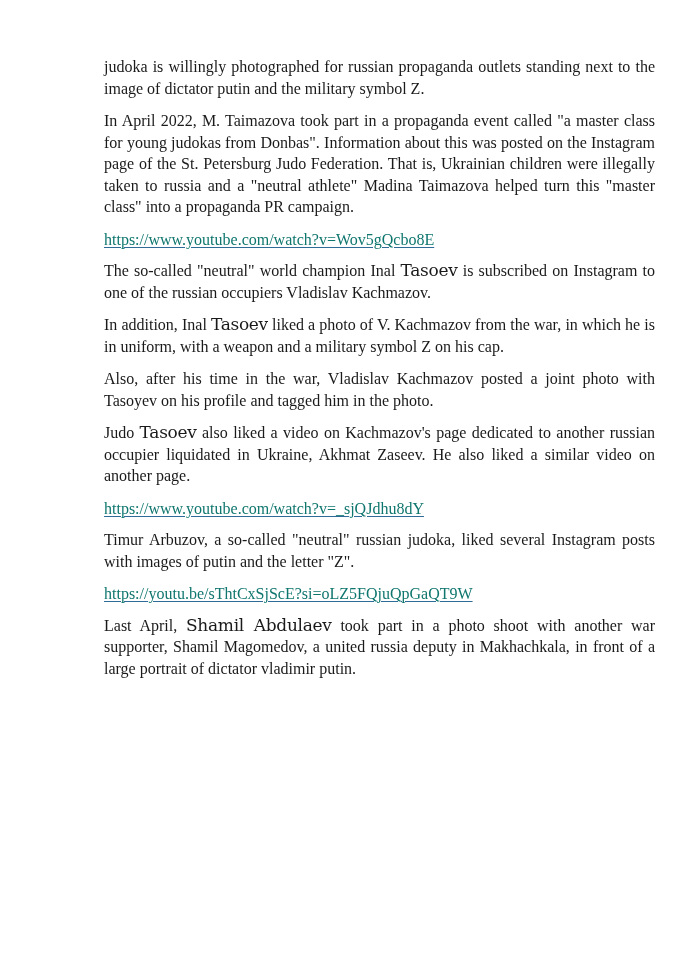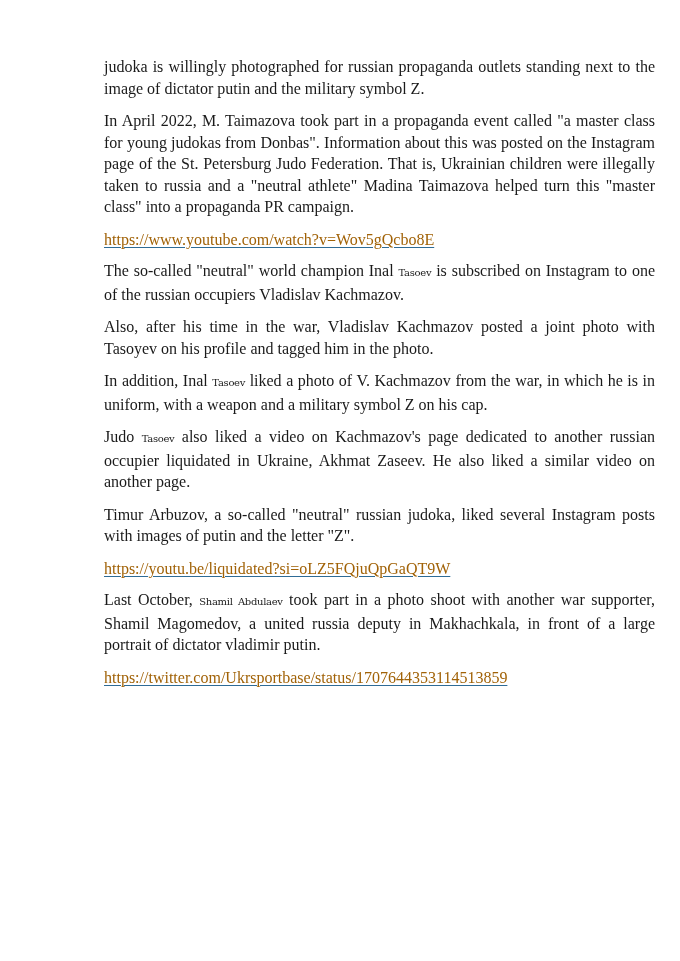--- a/index.html
+++ b/index.html
@@ -22,35 +22,35 @@
       font-size: 16px;
       line-height: 21.5px;
       color: #1a1a1a;
       text-align: justify;
       margin-left: 23px;
     }
     .para {
       margin: 0 0 11px 0;
     }
     .link {
-      color: #a16207;
+      color: #0f766e;
       text-decoration: underline;
       text-decoration-color: #2e6b96;
       text-decoration-thickness: 1px;
       text-underline-offset: 2px;
       cursor: pointer;
       text-align: left;
     }
     .link-para {
       margin: 0 0 10px 0;
       text-align: left;
     }
     .name {
       font-family: "DejaVu Serif", "Liberation Serif", serif;
-      font-size: 10px;
+      font-size: 17px;
       letter-spacing: -0.3px;
     }
   </style>
 </head>
 <body>
 
 <div class="page">
 
   <p class="para">
     <span>judoka is willingly photographed for russian propaganda outlets standing next to the image of dictator putin and the military symbol Z.</span>
@@ -63,43 +63,43 @@
 
   <p class="link-para">
     <a class="link">https://www.youtube.com/watch?v=Wov5gQcbo8E</a>
   </p>
 
   <p class="para">
     <span>The so-called "neutral" world champion Inal </span><span class="name">Tasoev</span><span> is subscribed on Instagram to one of the russian occupiers  Vladislav Kachmazov.</span>
   </p>
 
   <p class="para">
-    <span>Also, after his time in the war, Vladislav Kachmazov posted a joint photo with Tasoyev on his profile and tagged him in the photo.</span>
+    <span>In addition, Inal </span><span class="name">Tasoev</span><span> liked a photo of V. Kachmazov from the war, in which he is in uniform, with a weapon and a military symbol Z on his cap.</span>
   </p>
 
   <p class="para">
-    <span>In addition, Inal </span><span class="name">Tasoev</span><span> liked a photo of V. Kachmazov from the war, in which he is in uniform, with a weapon and a military symbol Z on his cap.</span>
+    <span>Also, after his time in the war, Vladislav Kachmazov posted a joint photo with Tasoyev on his profile and tagged him in the photo.</span>
   </p>
 
   <p class="para">
     <span>Judo </span><span class="name">Tasoev</span><span> also liked a video on Kachmazov's page dedicated to another russian occupier liquidated in Ukraine, Akhmat Zaseev. He also liked a similar video on another page.</span>
   </p>
 
 
 
+  <p class="link-para">
+    <a class="link">https://www.youtube.com/watch?v=_sjQJdhu8dY</a>
+  </p>
 
   <p class="para">
     <span>Timur Arbuzov, a so-called "neutral" russian judoka, liked several Instagram posts with images of putin and the letter "Z".</span>
   </p>
 
   <p class="link-para">
-    <a class="link">https://youtu.be/liquidated?si=oLZ5FQjuQpGaQT9W</a>
+    <a class="link">https://youtu.be/sThtCxSjScE?si=oLZ5FQjuQpGaQT9W</a>
   </p>
 
   <p class="para">
-    <span>Last October, </span><span class="name">Shamil Abdulaev</span><span> took part in a photo shoot with another war supporter, Shamil Magomedov, a united russia deputy in Makhachkala, in front of a large portrait of dictator vladimir putin.</span>
+    <span>Last April, </span><span class="name">Shamil Abdulaev</span><span> took part in a photo shoot with another war supporter, Shamil Magomedov, a united russia deputy in Makhachkala, in front of a large portrait of dictator vladimir putin.</span>
   </p>
 
-  <p class="link-para">
-    <a class="link">https://twitter.com/Ukrsportbase/status/1707644353114513859</a>
-  </p>
 
 </div>
 
 </body></html>

